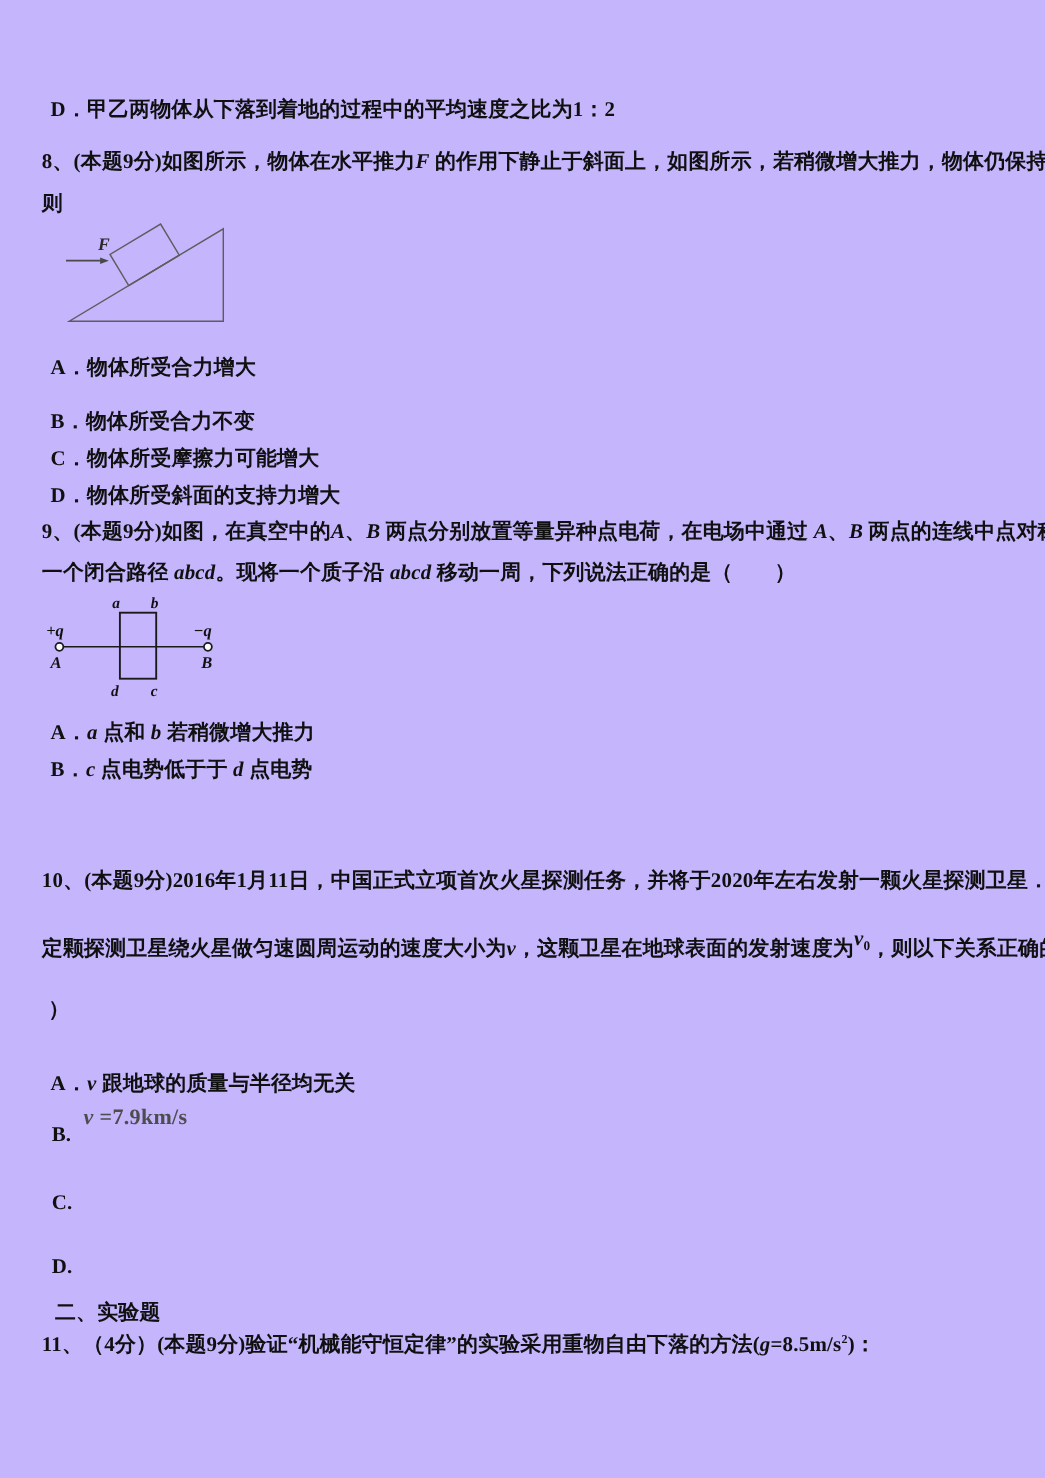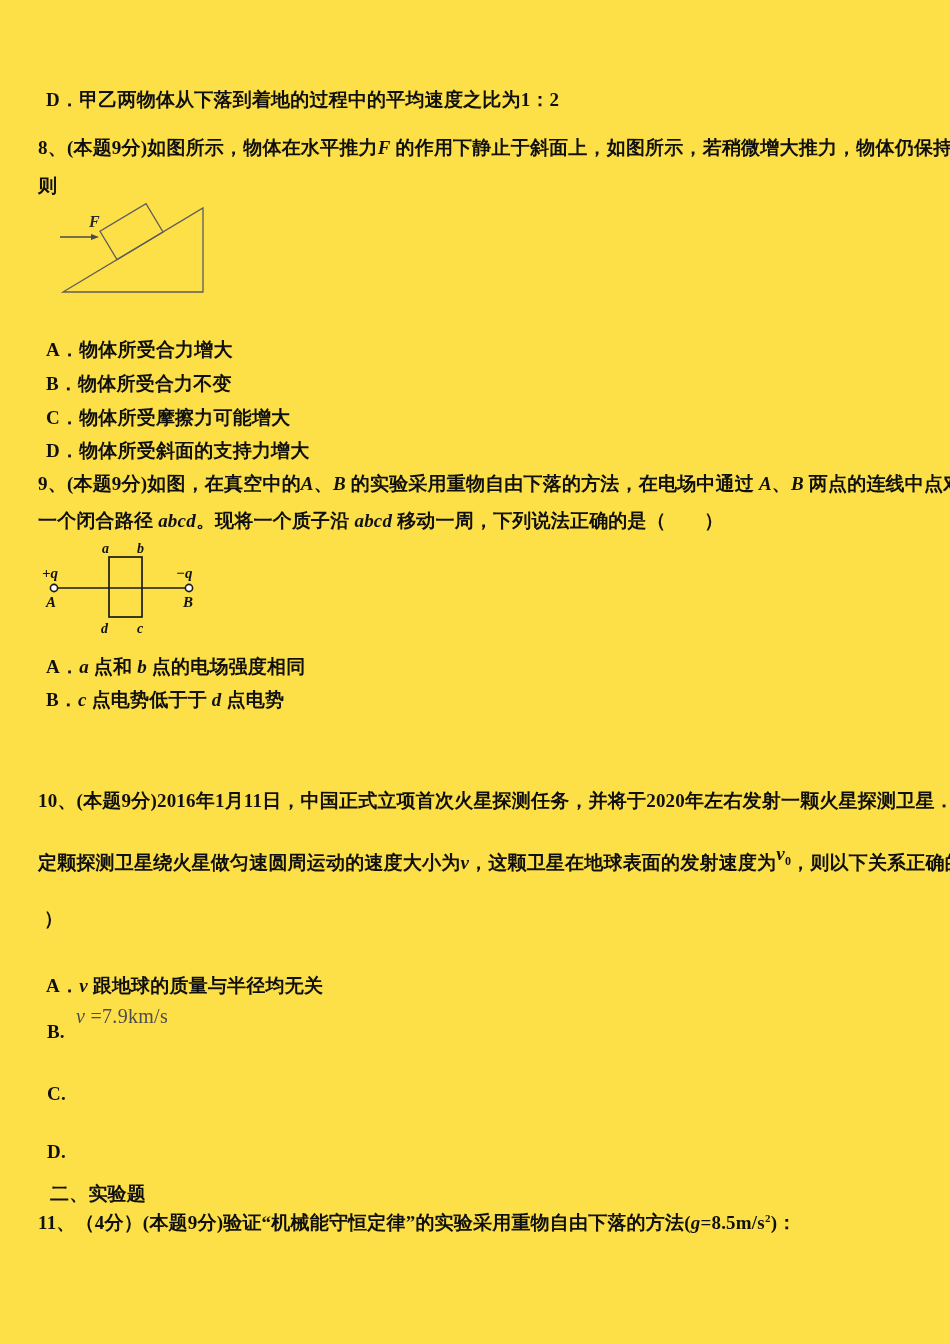--- a/index.html
+++ b/index.html
@@ -1,31 +1,31 @@
 <!DOCTYPE html>
 <html><head>
 <meta charset="utf-8">
 <style>
   html, body { margin:0; padding:0; }
   .page {
     position:relative; width:950px; height:1344px;
-    background:#fde047; overflow:hidden;
+    background:#c4b5fd; overflow:hidden;
     font-family:"Liberation Serif", serif;
     color:#101010;
   }
   .line {
     position:absolute; white-space:nowrap;
     font-size:19px; font-weight:bold; line-height:1.2;
     letter-spacing:0.2px;
   }
   .lbl { font-weight:bold; }
   .it  { font-style:italic; }
   .formula {
     position:absolute; white-space:nowrap;
-    font-size:20px; font-weight:normal; color:#4d4d4d;
+    font-size:20px; font-weight:bold; color:#4d4d4d;
     letter-spacing:0.3px;
   }
   .formula sub, .sup sub { font-size:12px; }
   .sup { position:relative; top:-9px;margin-top:36px; }
   .sup2 { font-size:11px; vertical-align:super; }
   svg { position:absolute; overflow:visible; }
   svg text {
     font-family:"Liberation Serif", serif;
     font-style:italic; font-weight:bold;
   }
@@ -41,44 +41,44 @@
   <div class="line" style="top:175px;left:38px">则</div>
 
   <svg style="left:52px;top:196px" width="170" height="112" viewBox="0 0 170 112">
     <polygon points="11,96 151,96 151,12" fill="none" stroke="#5d5d5d" stroke-width="1.3"></polygon>
     <polygon points="65,63.6 111,36 94,7.7 48,35.3" fill="none" stroke="#5d5d5d" stroke-width="1.3"></polygon>
     <line x1="8" y1="41" x2="42" y2="41" stroke="#4a4a4a" stroke-width="1.6"></line>
     <polygon points="47,41 39,38 39,44" fill="#4a4a4a"></polygon>
     <text x="37" y="31" font-size="16" fill="#2a2a2a">F</text>
   </svg>
 
-  <div class="line" style="top:339px;left:46px"><span class="lbl">A．</span><span>物体所受合力增大</span></div>
+  <div class="line" style="top:324px;left:46px"><span class="lbl">A．</span><span>物体所受合力增大</span></div>
   <div class="line" style="top:373px;left:46px"><span class="lbl">B．</span><span>物体所受合力不变</span></div>
   <div class="line" style="top:440px;left:46px"><span class="lbl">D．</span><span>物体所受斜面的支持力增大</span></div>
   <div class="line" style="top:407px;left:46px"><span class="lbl">C．</span><span>物体所受摩擦力可能增大</span></div>
 
-  <div class="line" style="top:473px;left:38px"><span>9、(本题9分)如图，在真空中的</span><span class="it">A</span><span>、</span><span class="it">B</span><span> 的实验采用重物自由下落的方法，在电场中通过 </span><span class="it">A</span><span>、</span><span class="it">B</span><span> 两点的连线中点对称地选取</span></div>
+  <div class="line" style="top:473px;left:38px"><span>9、(本题9分)如图，在真空中的</span><span class="it">A</span><span>、</span><span class="it">B</span><span> 两点分别放置等量异种点电荷，在电场中通过 </span><span class="it">A</span><span>、</span><span class="it">B</span><span> 两点的连线中点对称地选取</span></div>
   <div class="line" style="top:510px;left:38px"><span>一个闭合路径 </span><span class="it">abcd</span><span>。现将一个质子沿 </span><span class="it">abcd</span><span> 移动一周，下列说法正确的是（　　）</span></div>
 
   <svg style="left:34px;top:540px" width="180" height="105" viewBox="0 0 180 105">
     <line x1="23" y1="48" x2="152" y2="48" stroke="#1a1a1a" stroke-width="1.4"></line>
     <rect x="75" y="17" width="33" height="60" fill="none" stroke="#1a1a1a" stroke-width="1.7"></rect>
     <circle cx="20" cy="48" r="3.6" fill="#fcfcfc" stroke="#1a1a1a" stroke-width="1.6"></circle>
     <circle cx="155" cy="48" r="3.6" fill="#fcfcfc" stroke="#1a1a1a" stroke-width="1.6"></circle>
     <text x="8" y="38" font-size="15" fill="#111">+q</text>
     <text x="12" y="67" font-size="15" fill="#111">A</text>
     <text x="142" y="38" font-size="15" fill="#111">−q</text>
     <text x="149" y="67" font-size="15" fill="#111">B</text>
     <text x="68" y="13" font-size="14" fill="#111">a</text>
     <text x="103" y="13" font-size="14" fill="#111">b</text>
     <text x="67" y="93" font-size="14" fill="#111">d</text>
     <text x="103" y="93" font-size="14" fill="#111">c</text>
   </svg>
 
-  <div class="line" style="top:656px;left:46px"><span class="lbl">A．</span><span class="it">a</span><span> 点和 </span><span class="it">b</span><span> 点的电场强度相同</span></div>
+  <div class="line" style="top:656px;left:46px"><span class="lbl">A．</span><span class="it">a</span><span> 点和 </span><span class="it">b</span><span> 若稍微增大推力</span></div>
   <div class="line" style="top:689px;left:46px"><span class="lbl">B．</span><span class="it">c</span><span> 点电势低于于 </span><span class="it">d</span><span> 点电势</span></div>
 
   <div class="line" style="top:790px;left:38px">10、(本题9分)2016年1月11日，中国正式立项首次火星探测任务，并将于2020年左右发射一颗火星探测卫星．假</div>
   <div class="line" style="top:852px;left:38px"><span>定颗探测卫星绕火星做匀速圆周运动的速度大小为</span><span class="it">v</span><span>，这颗卫星在地球表面的发射速度为</span><span class="sup"><span class="it">v</span><sub>0</sub></span><span>，则以下关系正确的是</span></div>
   <div class="line" style="top:908px;left:44px">）</div>
 
   <div class="line" style="top:975px;left:46px"><span class="lbl">A．</span><span class="it">v</span><span> 跟地球的质量与半径均无关</span></div>
 
   <div class="formula" style="top:1005px;left:76px"><span class="it">v</span><span> =7.9km/s</span></div>
   <div class="line" style="top:1021px;left:47px">B.</div>

